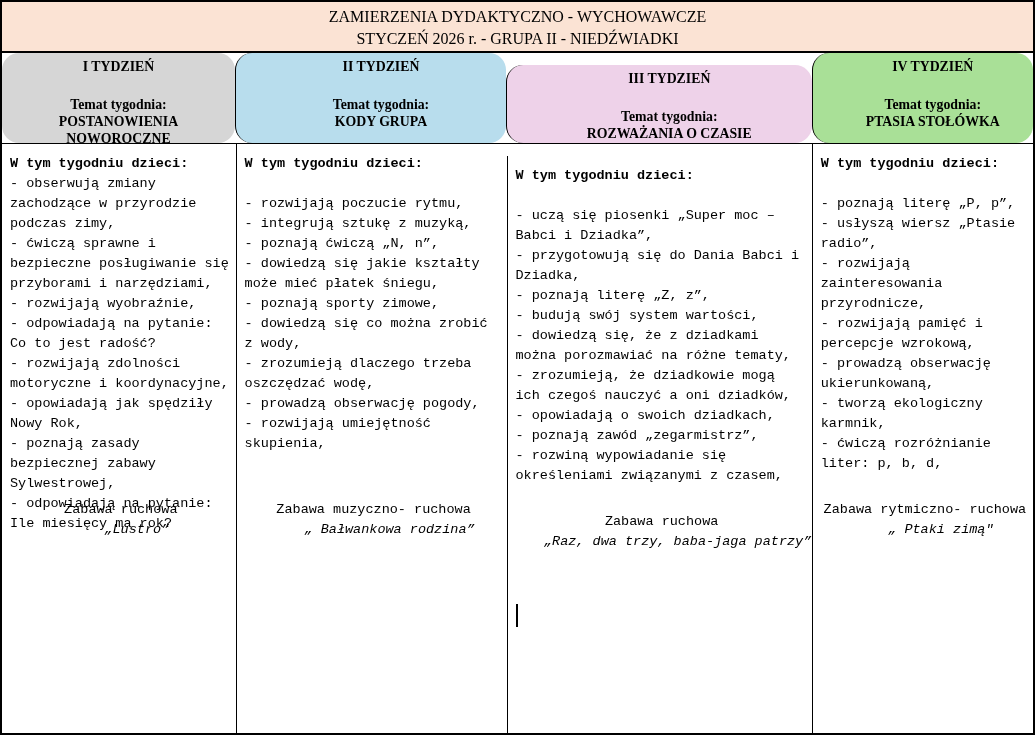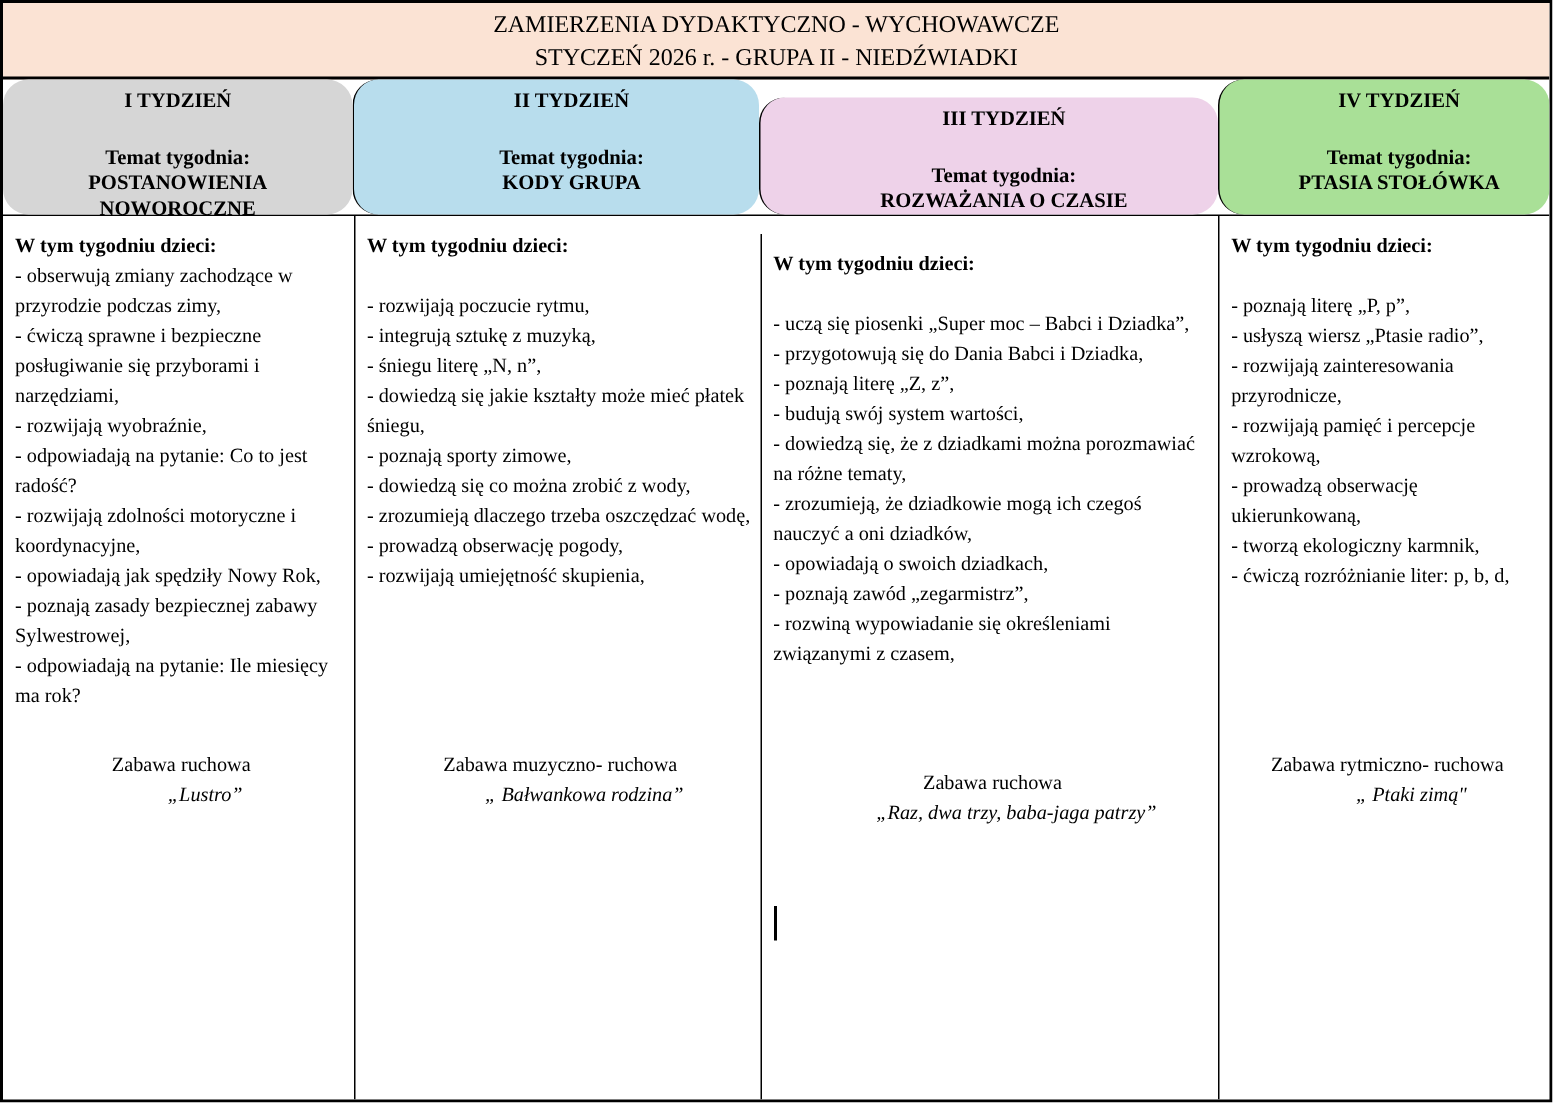--- a/index.html
+++ b/index.html
@@ -34,21 +34,21 @@
     border-radius:17px;
   }
   .head-cell + .head-cell{border-left:1px solid #000;padding-left:20px;}
   .c0{width:244px;}
   .c1{width:283px;}
   .c2{width:319px;margin-top:12px;}
   .c3{width:231px;}
   .week-label{margin-bottom:21px;}
   .theme{white-space:pre-line;}
   
-  .body-row{display:flex;flex:1;}
+  .body-row{display:flex;flex:1;font-family:Liberation Mono, monospace;}
   .body-cell{
     box-sizing:border-box;
     position:relative;
     padding:10px 6px 0 8px;
     font-size:13.5px;line-height:20px;
   }
   .body-cell + .body-cell{border-left:1px solid #000;}
   .intro{font-weight:bold;}
   .items.gap{margin-top:20px;}
   .item{}
@@ -115,21 +115,21 @@
       <div class="activity">
         <div>Zabawa ruchowa</div>
         <div class="activity-name">„Lustro”</div>
       </div>
     </div>
     <div class="body-cell c1">
       <div class="intro">W tym tygodniu dzieci:</div>
       <div class="items gap">
           <div class="item">- rozwijają poczucie rytmu,</div>
           <div class="item">- integrują sztukę z muzyką,</div>
-          <div class="item">- śniegu literę „N, n”,</div>
+          <div class="item">- poznają ćwiczą „N, n”,</div>
           <div class="item">- dowiedzą się jakie kształty może mieć płatek śniegu,</div>
           <div class="item">- poznają sporty zimowe,</div>
           <div class="item">- dowiedzą się co można zrobić z wody,</div>
           <div class="item">- zrozumieją dlaczego trzeba oszczędzać wodę,</div>
           <div class="item">- prowadzą obserwację pogody,</div>
           <div class="item">- rozwijają umiejętność skupienia,</div>
         </div>
       <div class="activity">
         <div>Zabawa  muzyczno- ruchowa</div>
         <div class="activity-name">„ Bałwankowa rodzina”</div>

